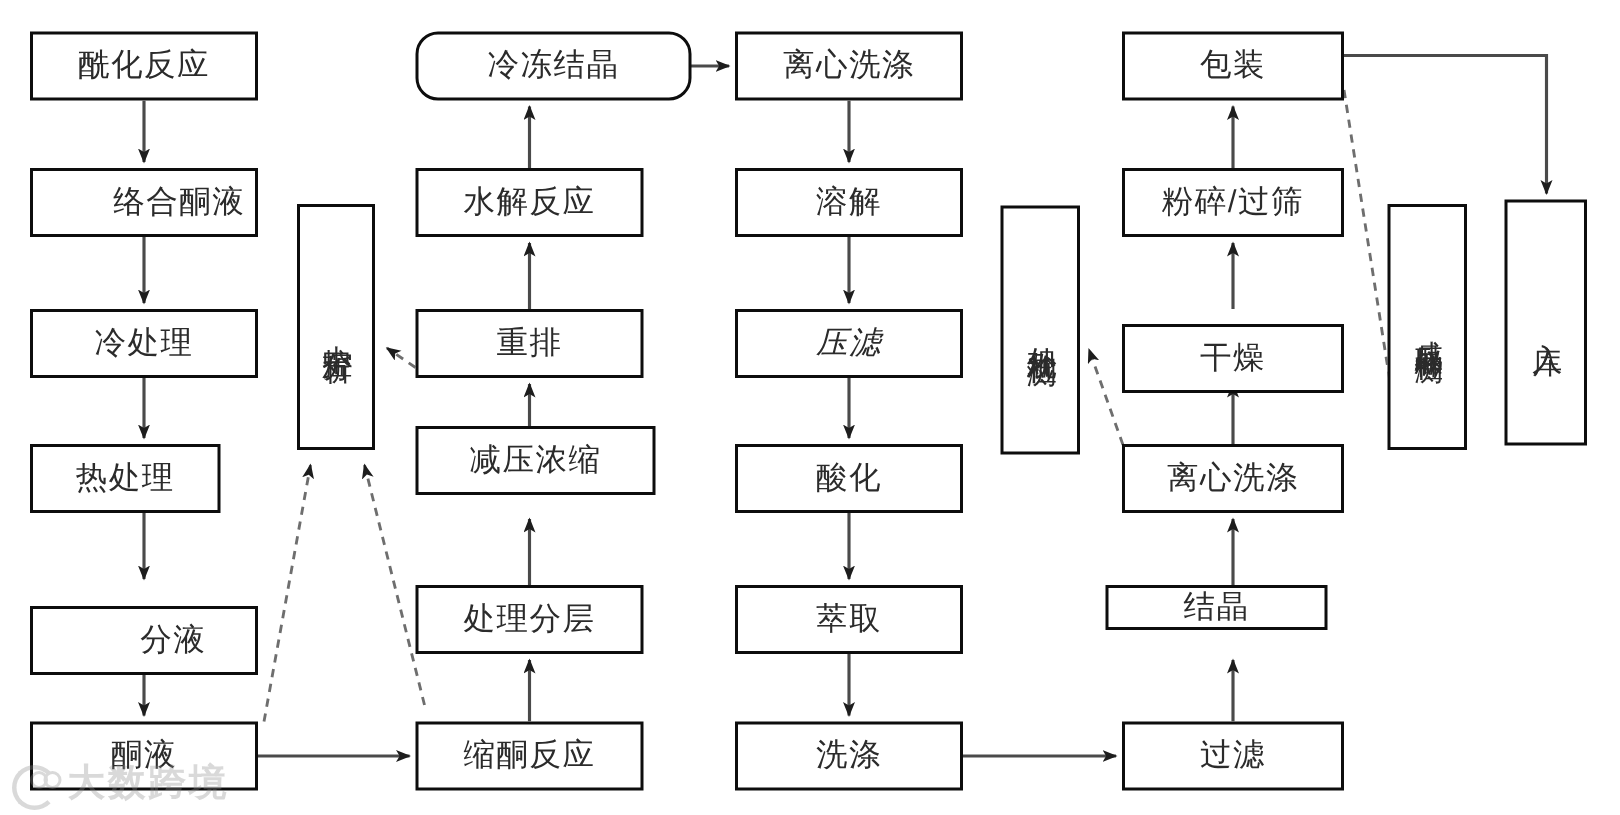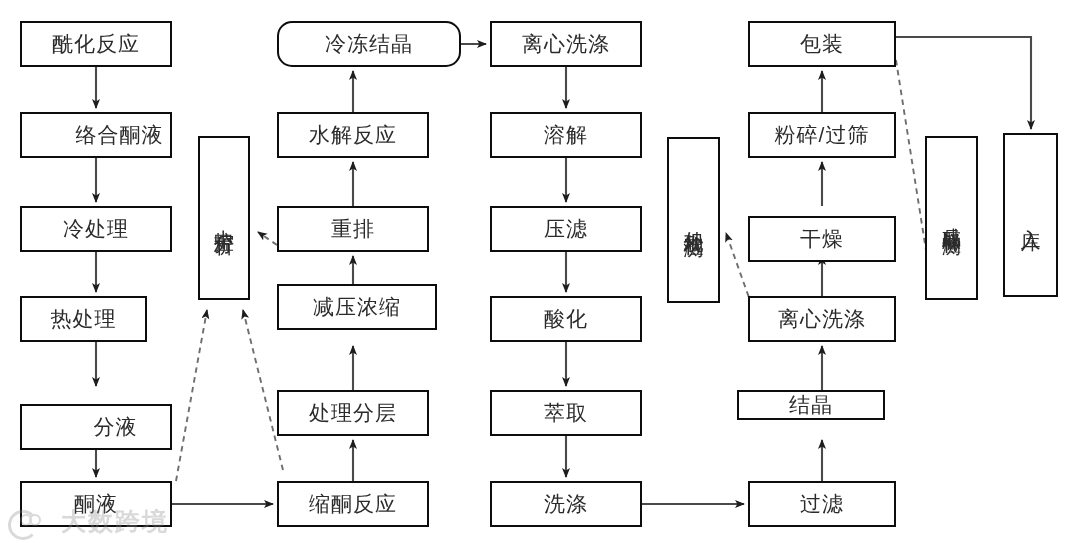--- a/index.html
+++ b/index.html
@@ -25,21 +25,21 @@
     text-orientation:upright;
     letter-spacing:2px;
     font-size:20px;
   }
   .watermark{
     position:absolute;
     left:8px;
     top:505px;
     display:flex;
     align-items:center;
-    gap:23px;
+    gap:7px;
     opacity:.33;
     pointer-events:none;
   }
   .wm-logo{
     width:30px;height:30px;position:relative;
   }
   .wm-logo .ring{
     position:absolute;left:0;top:3px;width:24px;height:24px;
     border:3px solid #8d8d8d;border-radius:50%;
     border-right-color:transparent;
@@ -124,21 +124,21 @@
 
   <div class="node" style="left:277px;top:21px;width:184px;height:46px;border-radius:15px;">冷冻结晶</div>
   <div class="node" style="left:277px;top:112px;width:152px;height:46px;">水解反应</div>
   <div class="node" style="left:277px;top:206px;width:152px;height:46px;">重排</div>
   <div class="node" style="left:277px;top:284px;width:160px;height:46px;">减压浓缩</div>
   <div class="node" style="left:277px;top:390px;width:152px;height:46px;">处理分层</div>
   <div class="node" style="left:277px;top:481px;width:152px;height:46px;">缩酮反应</div>
 
   <div class="node" style="left:490px;top:21px;width:152px;height:46px;">离心洗涤</div>
   <div class="node" style="left:490px;top:112px;width:152px;height:46px;">溶解</div>
-  <div class="node" style="left:490px;top:206px;width:152px;height:46px;">压滤</div>
+  <div class="node" style="left:490px;top:206px;width:152px;height:46px;font-style:italic;">压滤</div>
   <div class="node" style="left:490px;top:296px;width:152px;height:46px;">酸化</div>
   <div class="node" style="left:490px;top:390px;width:152px;height:46px;">萃取</div>
   <div class="node" style="left:490px;top:481px;width:152px;height:46px;">洗涤</div>
 
   <div class="node vert" style="left:667px;top:137px;width:53px;height:166px;">外观检测</div>
 
   <div class="node" style="left:748px;top:21px;width:148px;height:46px;">包装</div>
   <div class="node" style="left:748px;top:112px;width:148px;height:46px;">粉碎/过筛</div>
   <div class="node" style="left:748px;top:206px;width:148px;height:46px;margin-top:10px;">干燥</div>
   <div class="node" style="left:748px;top:296px;width:148px;height:46px;">离心洗涤</div>

